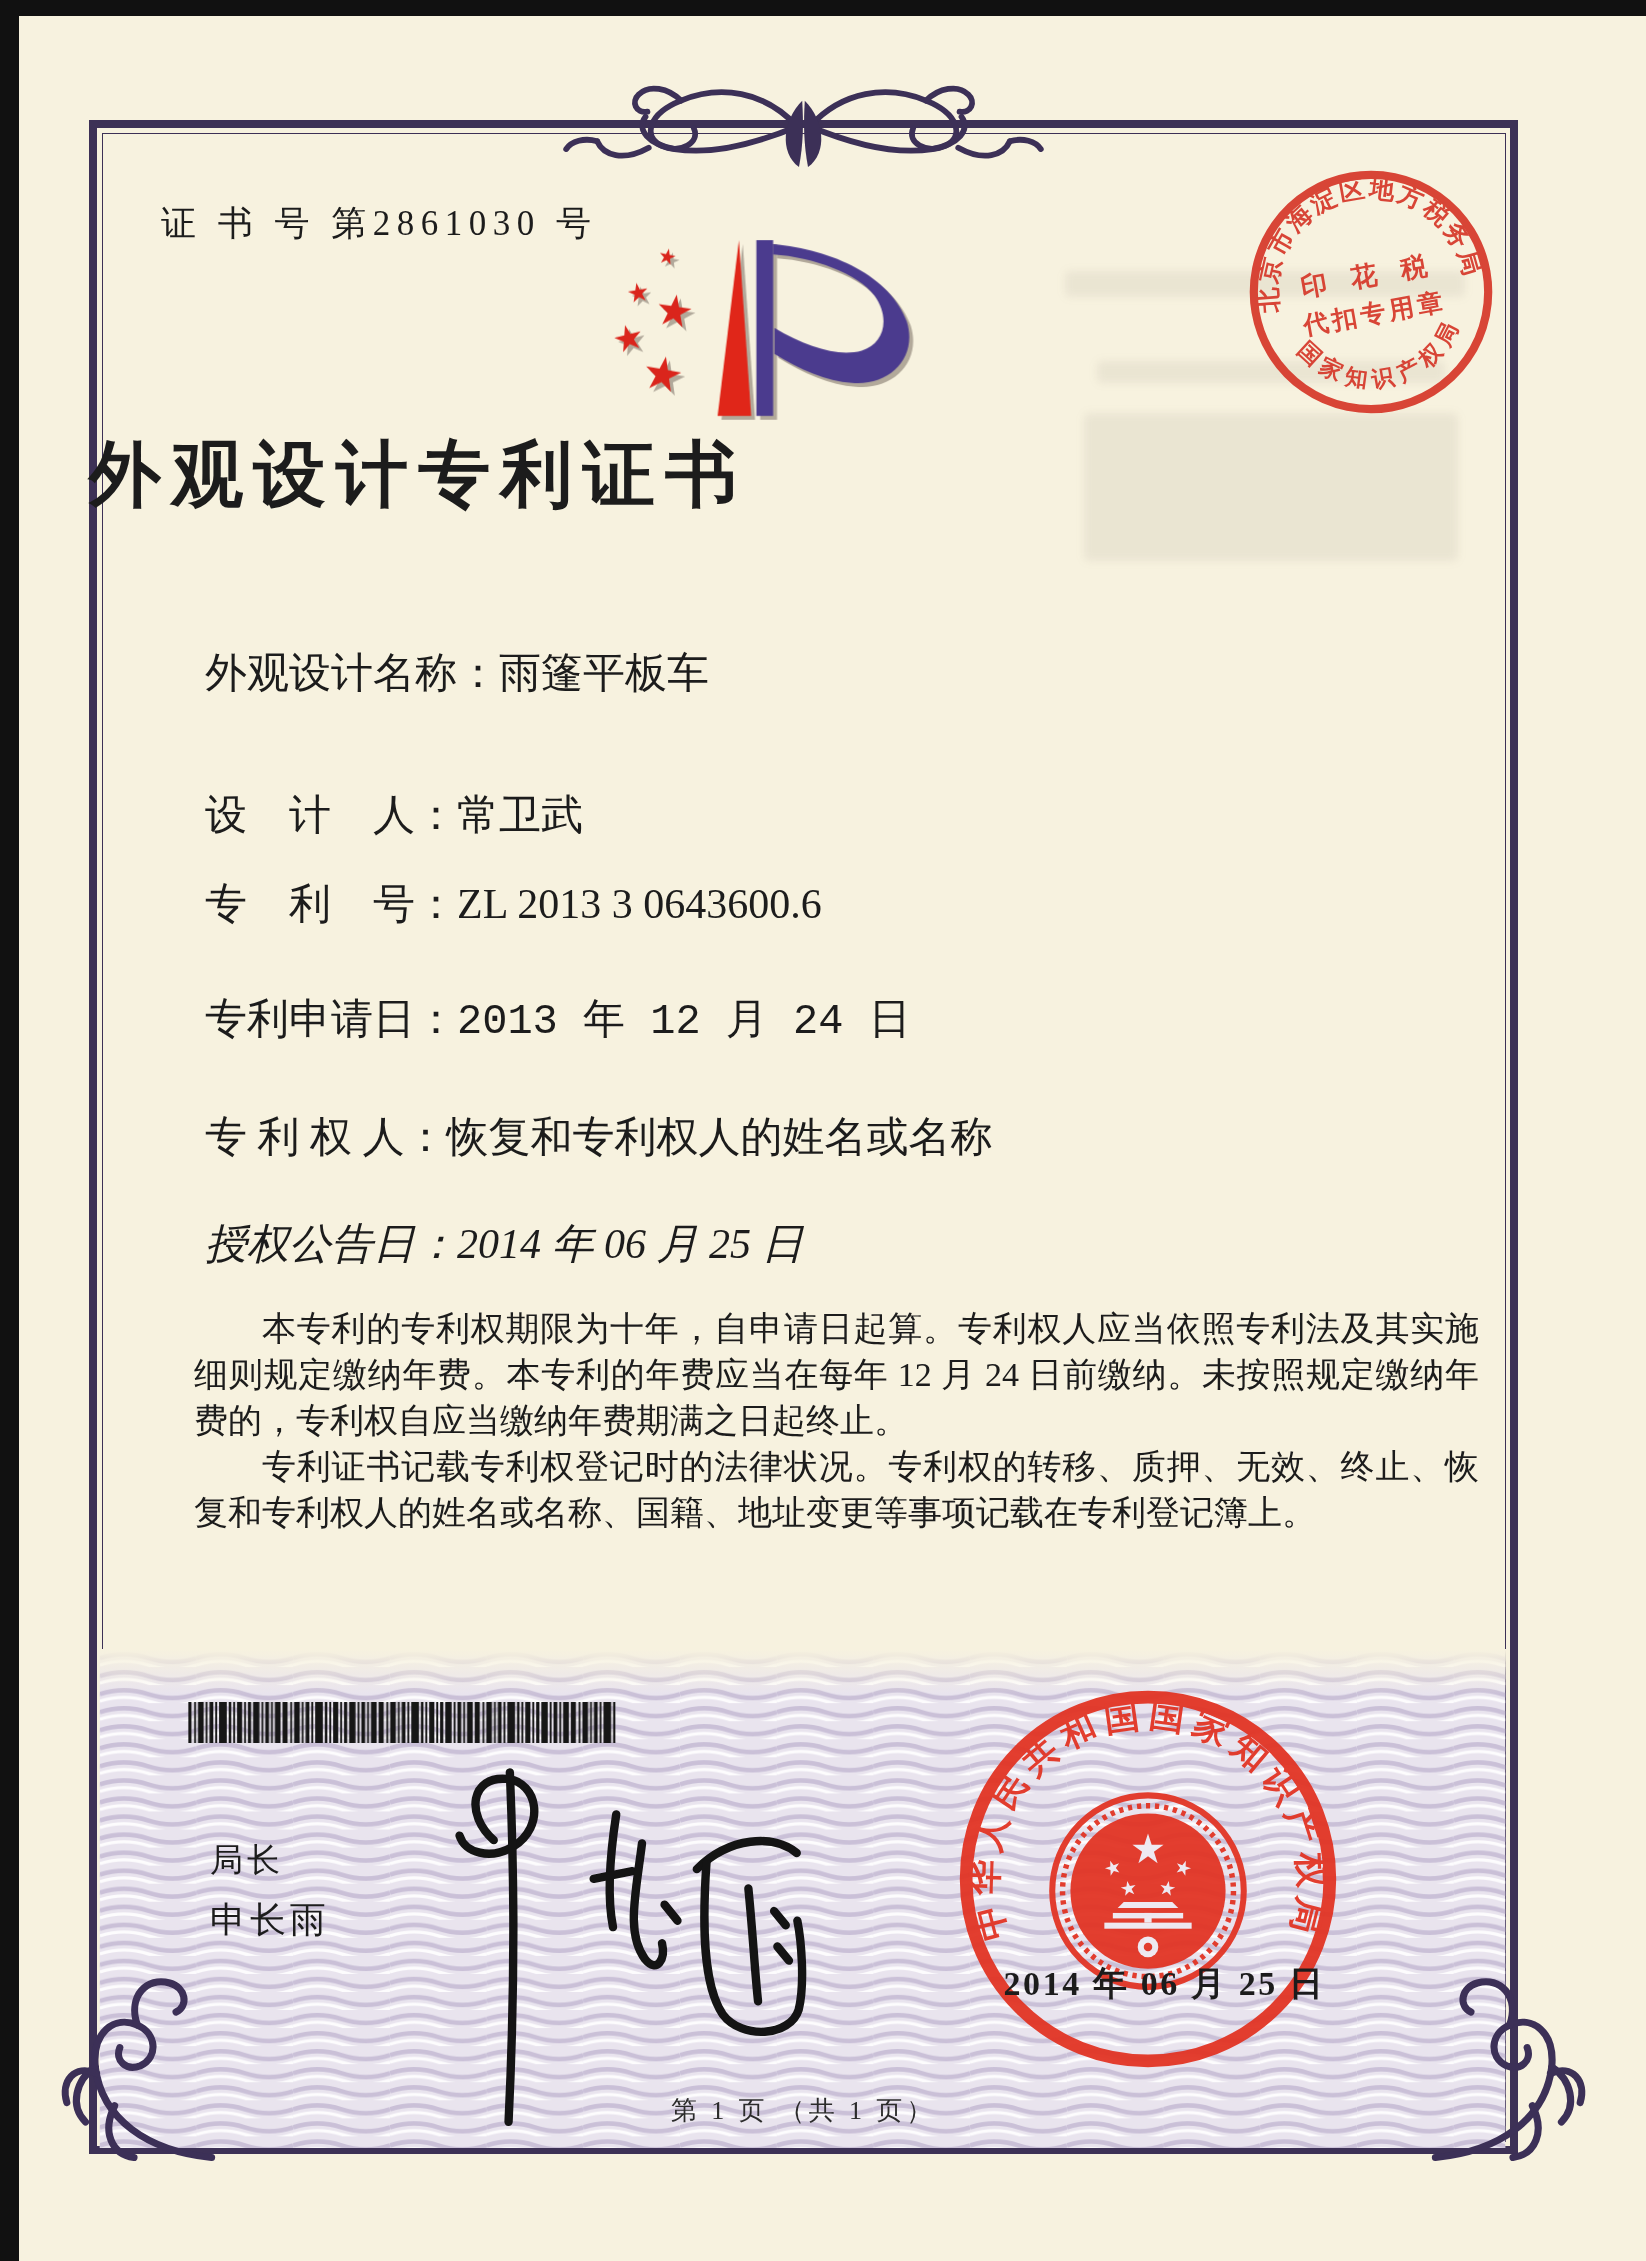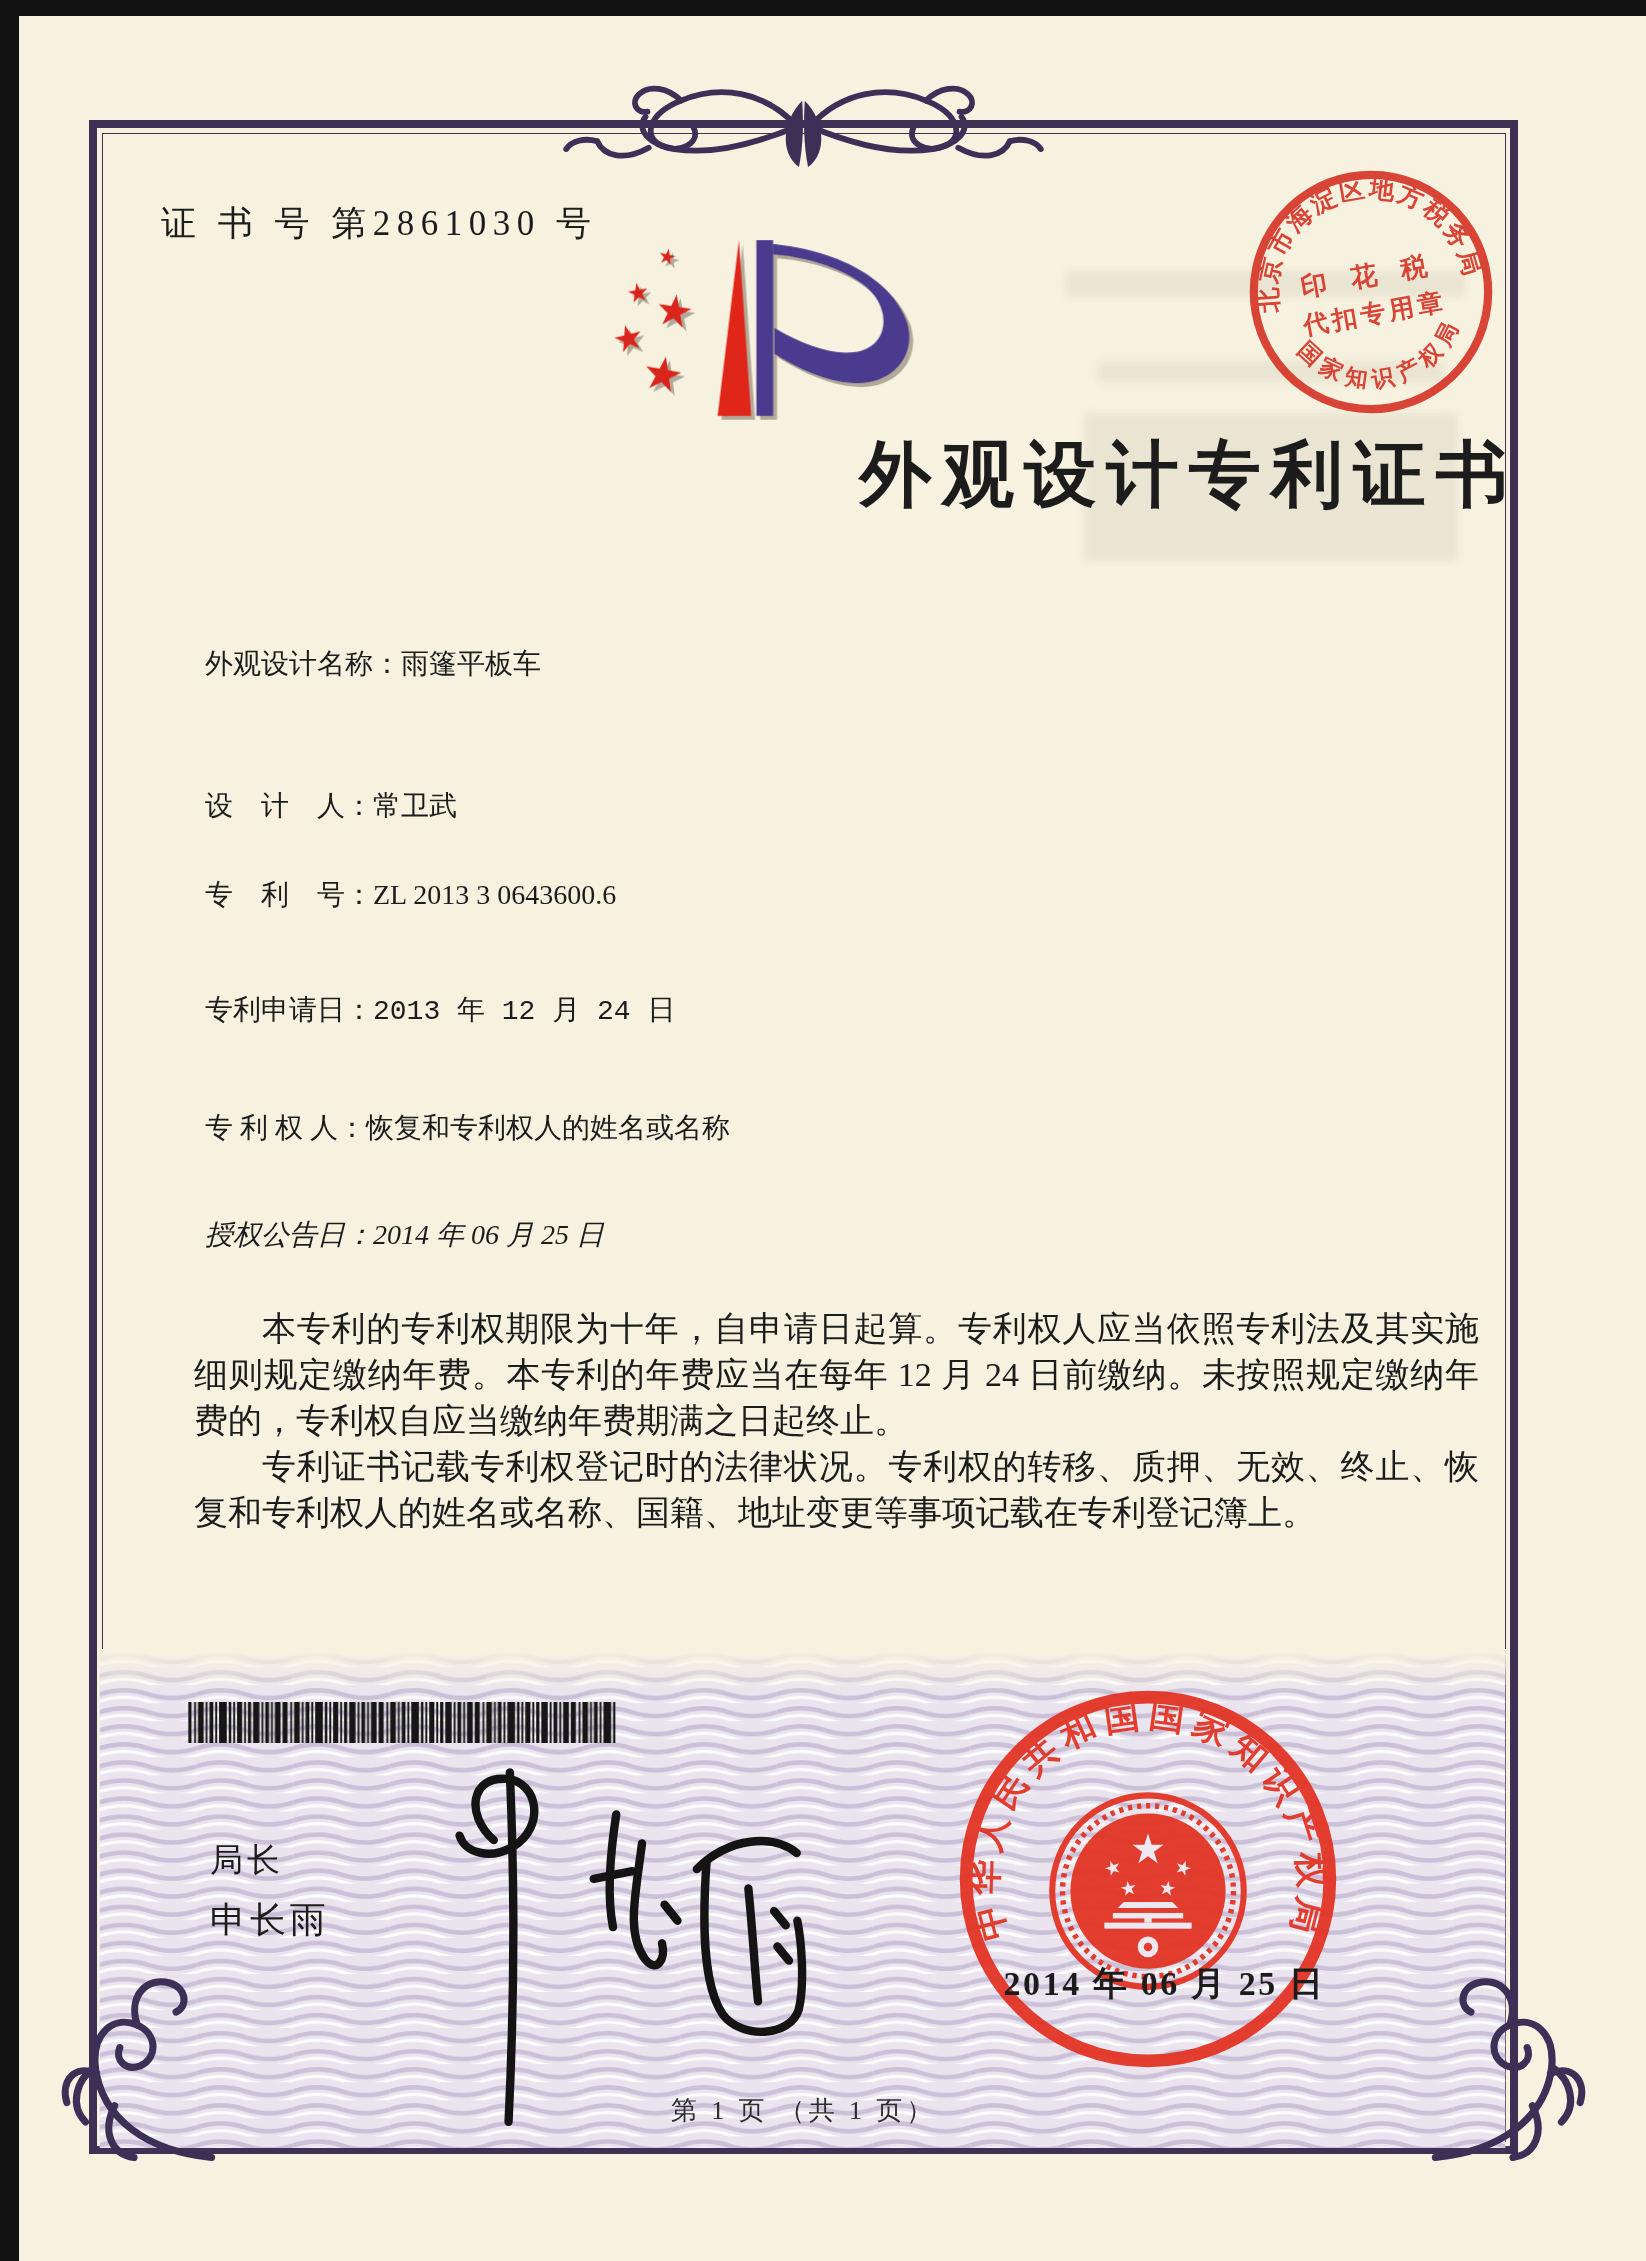--- a/index.html
+++ b/index.html
@@ -13,23 +13,23 @@
   
   .frame{position:absolute;left:89px;top:120px;width:1429px;height:2034px;
          border:8.4px solid #3d3156;box-sizing:border-box;}
   .frame-inner{position:absolute;inset:4.5px;border:1.9px solid #3d3156;}
   
   .waves{position:absolute;left:99px;top:1649px;width:1407px;height:499px;}
   .waves-fade{position:absolute;left:99px;top:1649px;width:1407px;height:45px;
               background:linear-gradient(#f7f2df,rgba(247,242,223,0));}
   
   .cert-no{position:absolute;left:161px;top:200px;font-size:35px;letter-spacing:6.5px;}
-  .title{position:absolute;left:89px;top:427px;width:1429px;text-align:right;
+  .title{position:absolute;left:89px;top:427px;width:1429px;text-align:left;
          font-size:72px;font-weight:700;letter-spacing:10.3px;}
-  .row{position:absolute;left:205px;font-size:28px;white-space:nowrap;}
+  .row{position:absolute;left:205px;font-size:42px;white-space:nowrap;}
   .paras{position:absolute;left:194px;top:1306px;width:1285px;font-size:34px;
          line-height:46px;text-align:justify;}
   .paras p{margin:0;text-indent:2em;}
   .issuer-title{position:absolute;left:210px;top:1838px;font-size:33px;letter-spacing:3.9px;}
   .issuer-name{position:absolute;left:210px;top:1896px;font-size:36px;letter-spacing:3.9px;}
   .seal-date{position:absolute;left:971px;top:1961px;width:387px;text-align:center;
              font-size:34px;font-weight:600;letter-spacing:2.6px;z-index:6;}
   .footer{position:absolute;left:89px;top:2093px;width:1429px;text-align:center;
           font-size:26px;letter-spacing:3.9px;color:#2b2b2b;}
   

